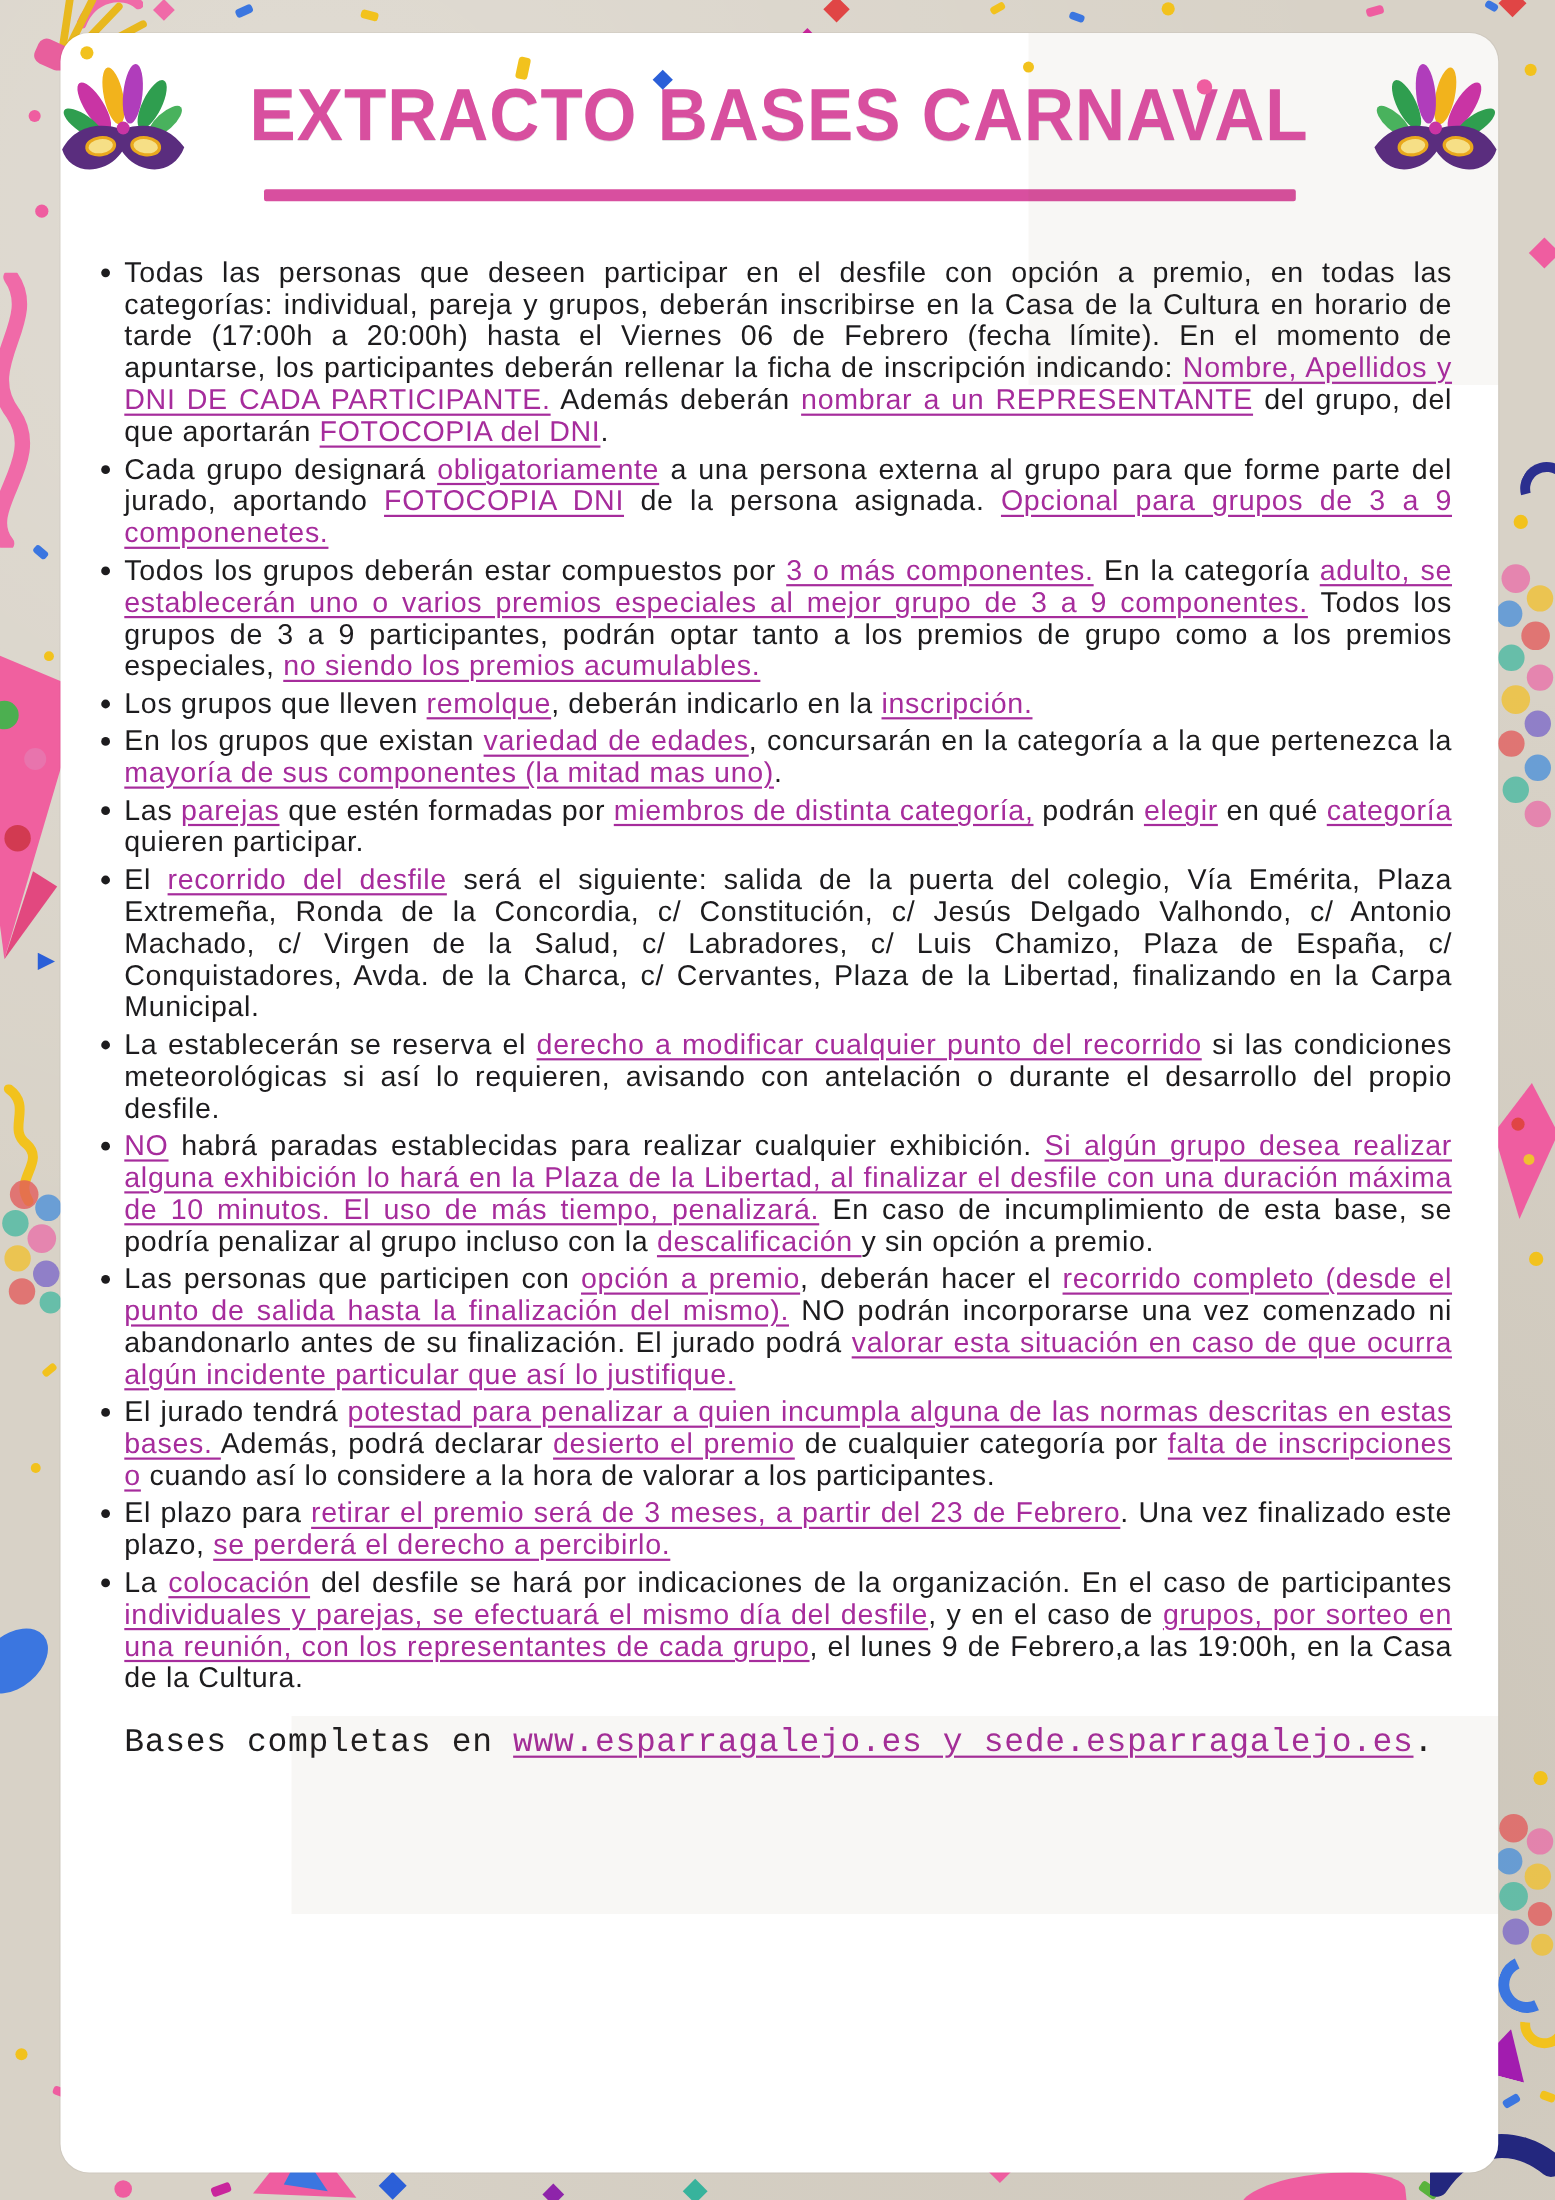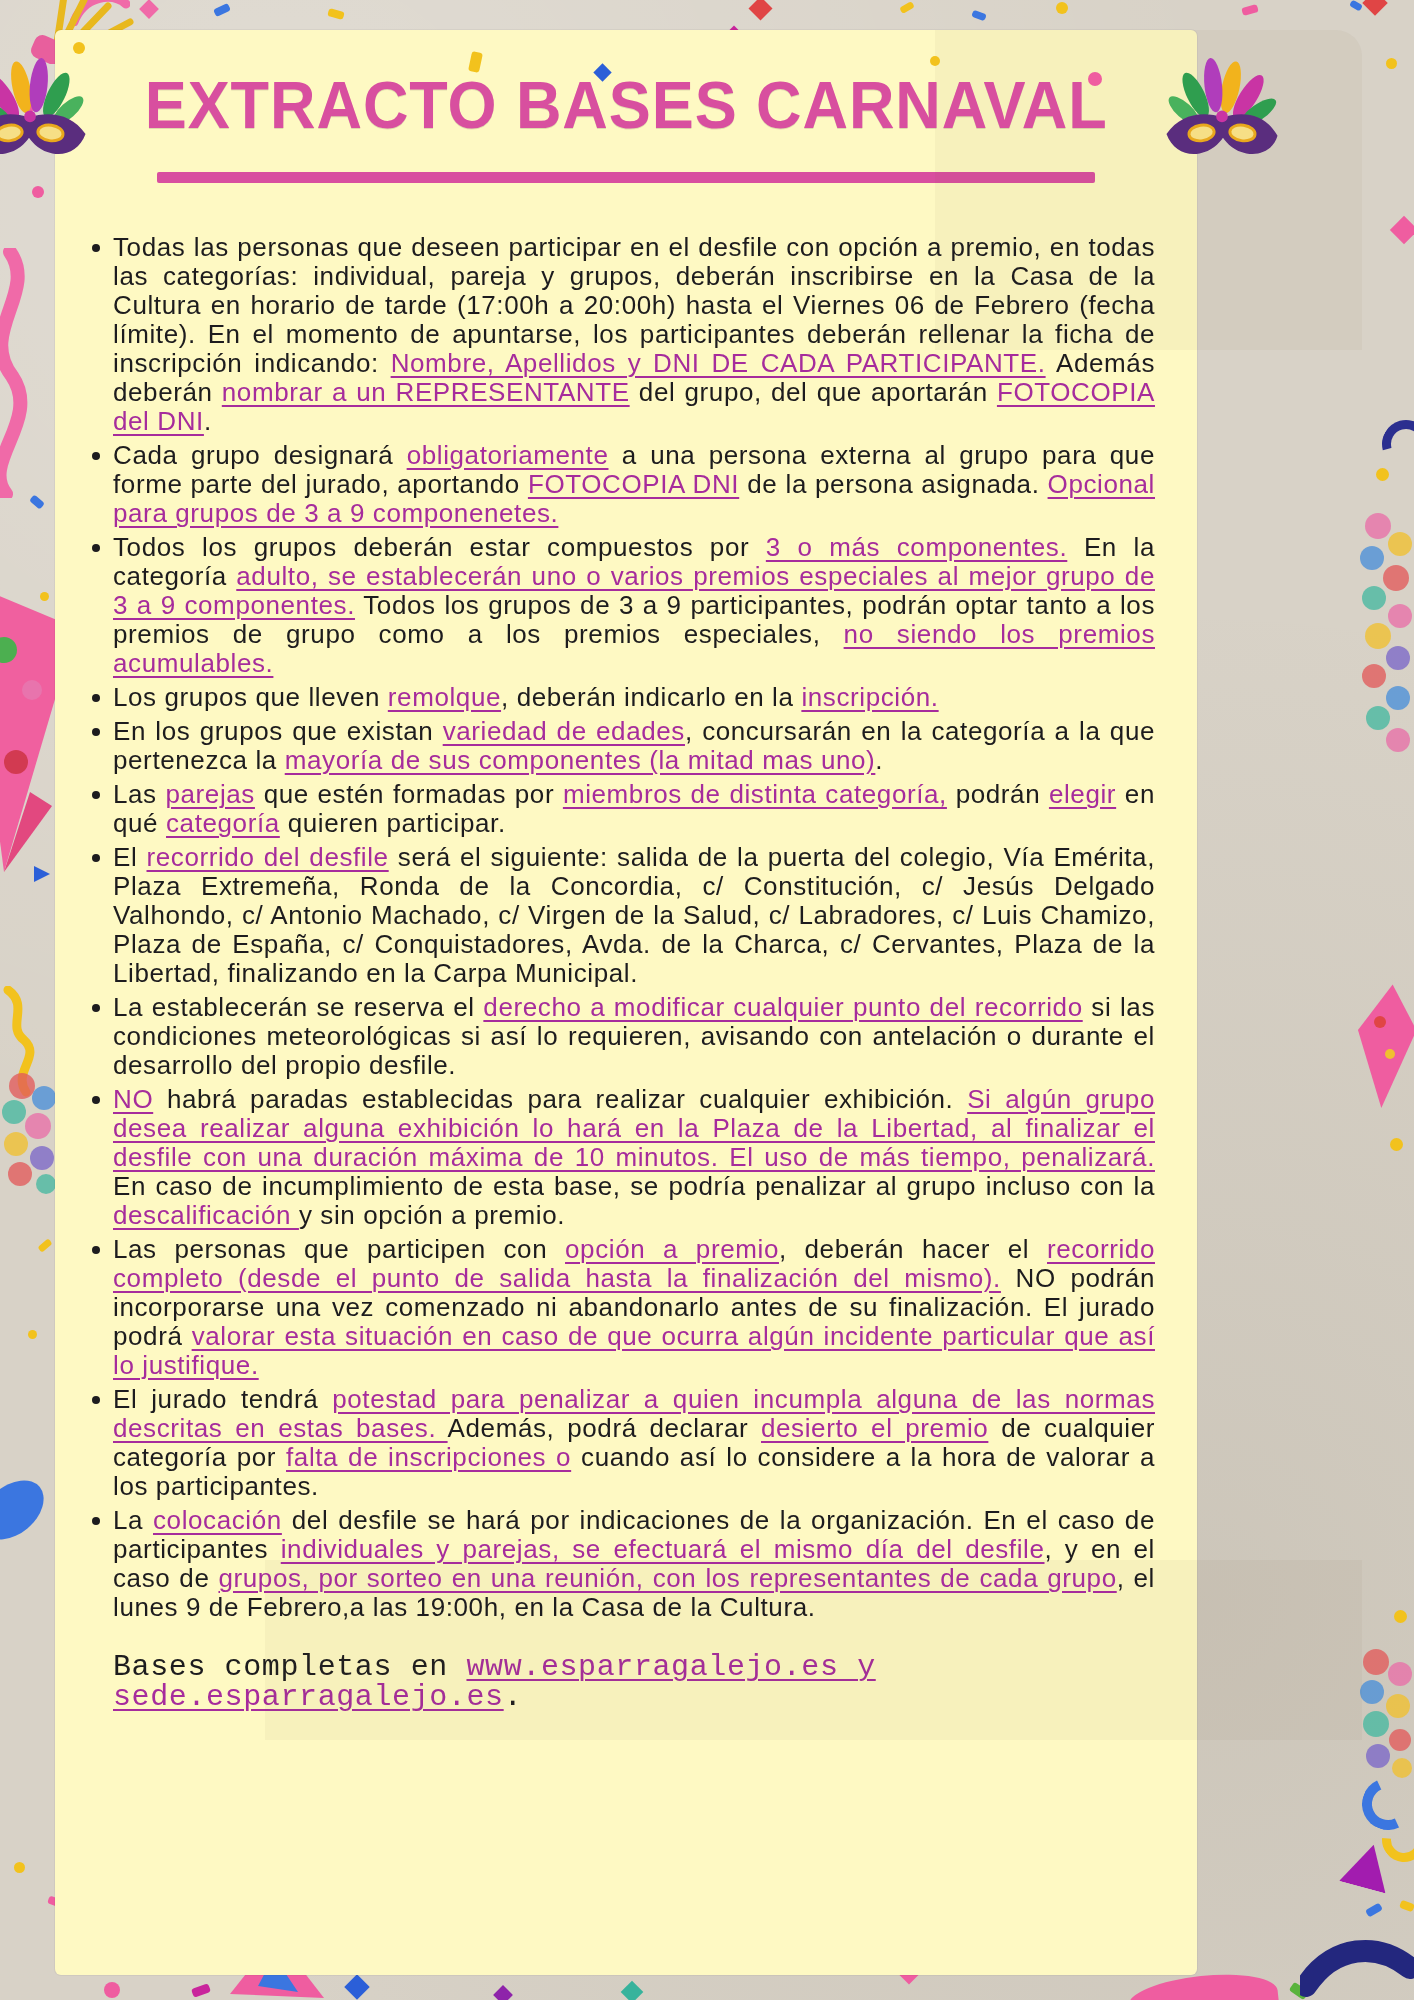--- a/index.html
+++ b/index.html
@@ -6,22 +6,22 @@
   body{
     width:1414px;height:2000px;position:relative;overflow:hidden;
     background:#d8d2c7;
     background-image:
       radial-gradient(circle at 20% 10%, rgba(255,255,255,.22), transparent 45%),
       radial-gradient(circle at 85% 80%, rgba(120,110,90,.12), transparent 50%);
     font-family:"Liberation Sans", sans-serif;
     color:#1d1c1e;
   }
   .card{
-    position:absolute;left:55px;top:30px;width:1142px;height:1945px;
-    background:#fef9c3;border-radius:6px;
+    position:absolute;left:55px;top:30px;width:1307px;height:1945px;
+    background:#ffffff;border-radius:26px;
     box-shadow:0 0 0 1px rgba(0,0,0,.04);
   }
   .shade{position:absolute;background:rgba(110,98,62,.05);pointer-events:none;}
   .header{display:flex;align-items:flex-start;justify-content:center;gap:20px;padding-top:18px;}
   .mask-wrap{width:128px;height:112px;flex:0 0 auto;margin-top:8px;}
   .mask-wrap.flip svg{transform:scaleX(-1);}
   h1.title{
     margin:18px 0 0 0;font-size:67px;font-weight:700;color:#d84f9f;
     letter-spacing:1px;white-space:nowrap;transform:scaleX(.94);
     text-shadow:0 1px 0 rgba(0,0,0,.12);
@@ -225,20 +225,21 @@
         <li><span class="segs"><span>Cada grupo designará </span><span class="hl">obligatoriamente</span><span> a una persona externa al grupo para que forme parte del jurado, aportando </span><span class="hl">FOTOCOPIA DNI</span><span> de la persona asignada. </span><span class="hl">Opcional para grupos de 3 a 9 componenetes.</span></span></li>
         <li><span class="segs"><span>Todos los grupos deberán estar compuestos por </span><span class="hl">3 o más componentes.</span><span> En la categoría </span><span class="hl">adulto, se establecerán uno o varios premios especiales al mejor grupo de 3 a 9 componentes.</span><span> Todos los grupos de 3 a 9 participantes, podrán optar tanto a los premios de grupo como a los premios especiales, </span><span class="hl">no siendo los premios acumulables.</span></span></li>
         <li><span class="segs"><span>Los grupos que lleven </span><span class="hl">remolque</span><span>, deberán indicarlo en la </span><span class="hl">inscripción.</span></span></li>
         <li><span class="segs"><span>En los grupos que existan </span><span class="hl">variedad de edades</span><span>, concursarán en la categoría a la que pertenezca la </span><span class="hl">mayoría de sus componentes (la mitad mas uno)</span><span>.</span></span></li>
         <li><span class="segs"><span>Las </span><span class="hl">parejas</span><span> que estén formadas por </span><span class="hl">miembros de distinta categoría,</span><span> podrán </span><span class="hl">elegir</span><span> en qué </span><span class="hl">categoría</span><span> quieren participar.</span></span></li>
         <li><span class="segs"><span>El </span><span class="hl">recorrido del desfile</span><span> será el siguiente: salida de la puerta del colegio, Vía Emérita, Plaza Extremeña, Ronda de la Concordia, c/ Constitución, c/ Jesús Delgado Valhondo, c/ Antonio Machado, c/ Virgen de la Salud, c/ Labradores, c/ Luis Chamizo, Plaza de España, c/ Conquistadores, Avda. de la Charca, c/ Cervantes, Plaza de la Libertad, finalizando en la Carpa Municipal.</span></span></li>
         <li><span class="segs"><span>La establecerán se reserva el </span><span class="hl">derecho a modificar cualquier punto del recorrido</span><span> si las condiciones meteorológicas si así lo requieren, avisando con antelación o durante el desarrollo del propio desfile.</span></span></li>
         <li><span class="segs"><span class="hl">NO</span><span> habrá paradas establecidas para realizar cualquier exhibición. </span><span class="hl">Si algún grupo desea realizar alguna exhibición lo hará en la Plaza de la Libertad, al finalizar el desfile con una duración máxima de 10 minutos. El uso de más tiempo, penalizará.</span><span> En caso de incumplimiento de esta base, se podría penalizar al grupo incluso con la </span><span class="hl">descalificación </span><span>y sin opción a premio.</span></span></li>
         <li><span class="segs"><span>Las personas que participen con </span><span class="hl">opción a premio</span><span>, deberán hacer el </span><span class="hl">recorrido completo (desde el punto de salida hasta la finalización del mismo).</span><span> NO podrán incorporarse una vez comenzado ni abandonarlo antes de su finalización. El jurado podrá </span><span class="hl">valorar esta situación en caso de que ocurra algún incidente particular que así lo justifique.</span></span></li>
         <li><span class="segs"><span>El jurado tendrá </span><span class="hl">potestad para penalizar a quien incumpla alguna de las normas descritas en estas bases. </span><span>Además, podrá declarar </span><span class="hl">desierto el premio</span><span> de cualquier categoría por </span><span class="hl">falta de inscripciones o</span><span> cuando así lo considere a la hora de valorar a los participantes.</span></span></li>
+        <li><span class="segs"><span>El plazo para </span><span class="hl">retirar el premio será de 3 meses, a partir del 23 de Febrero</span><span>. Una vez finalizado este plazo, </span><span class="hl">se perderá el derecho a percibirlo.</span></span></li>
         <li><span class="segs"><span>La </span><span class="hl">colocación</span><span> del desfile se hará por indicaciones de la organización. En el caso de participantes </span><span class="hl">individuales y parejas, se efectuará el mismo día del desfile</span><span>, y en el caso de </span><span class="hl">grupos, por sorteo en una reunión, con los representantes de cada grupo</span><span>, el lunes 9 de Febrero,a las 19:00h, en la Casa de la Cultura.</span></span></li>
       </ul>
     <p class="footer-note"><span>Bases completas en </span><span class="hl">www.esparragalejo.es y sede.esparragalejo.es</span><span>.</span></p>
   </div>
 
   <div class="d" style="left:415px;top:22px;width:11px;height:20px;background:#f2c21d;transform:rotate(12deg);border-radius:3px"></div>
   <div class="d diam" style="left:541px;top:36px;width:13px;height:13px;background:#2b5fd8"></div>
   <div class="d dot" style="left:875px;top:26px;width:10px;height:10px;background:#f2c21d"></div>
   <div class="d dot" style="left:1033px;top:42px;width:14px;height:14px;background:#ef5da0"></div>
   <div class="d dot" style="left:18px;top:12px;width:12px;height:12px;background:#f2c21d"></div>

